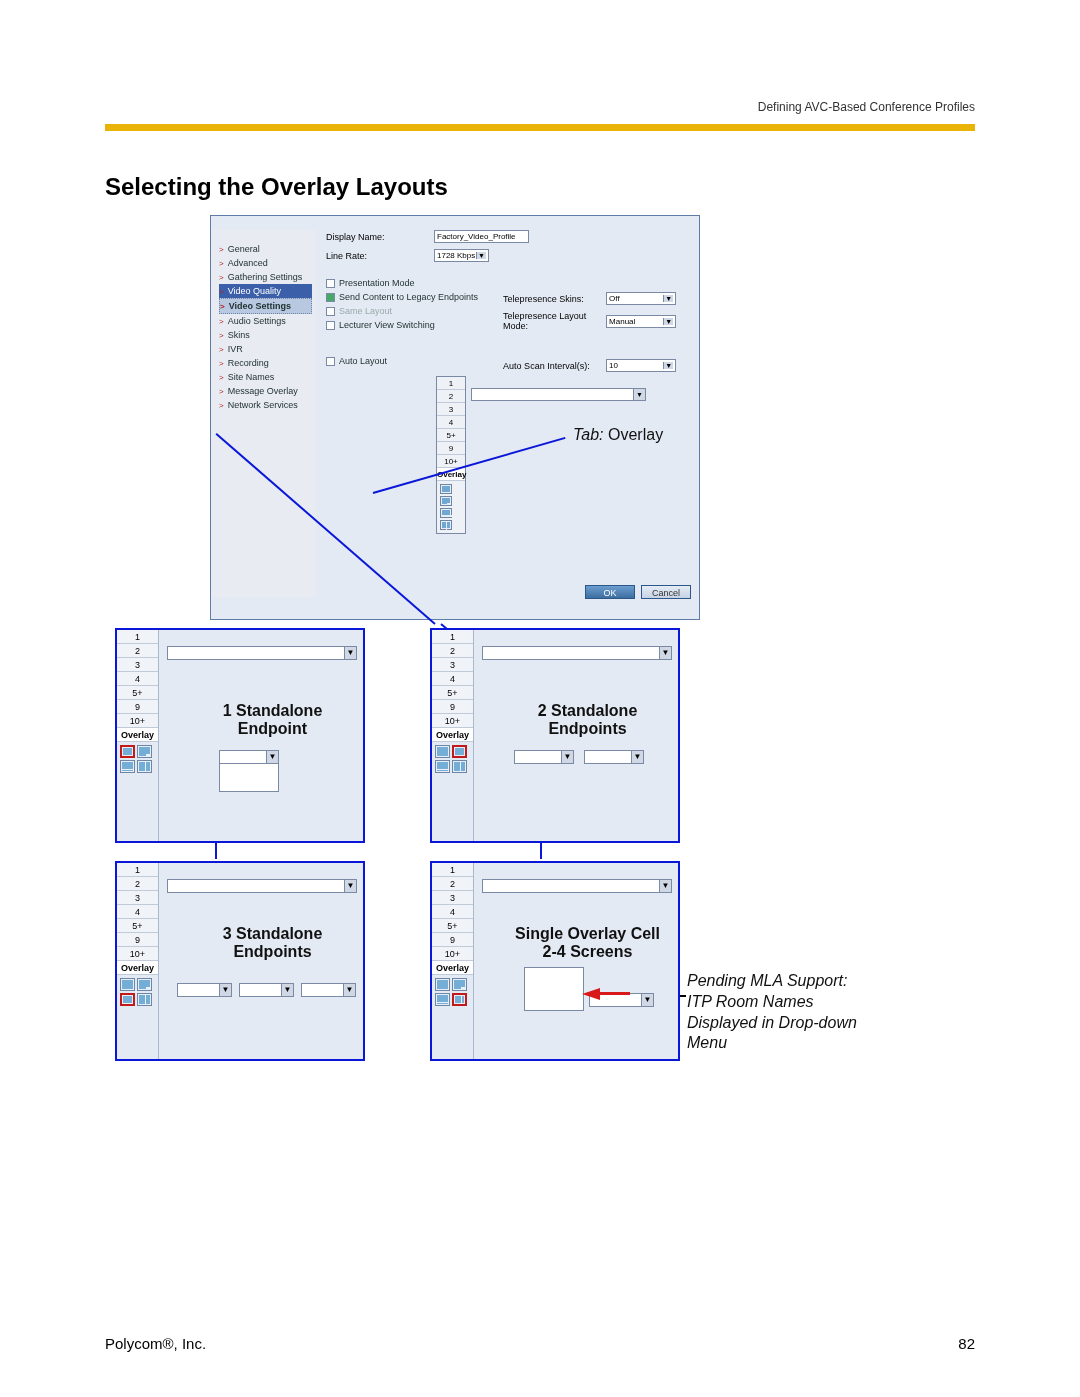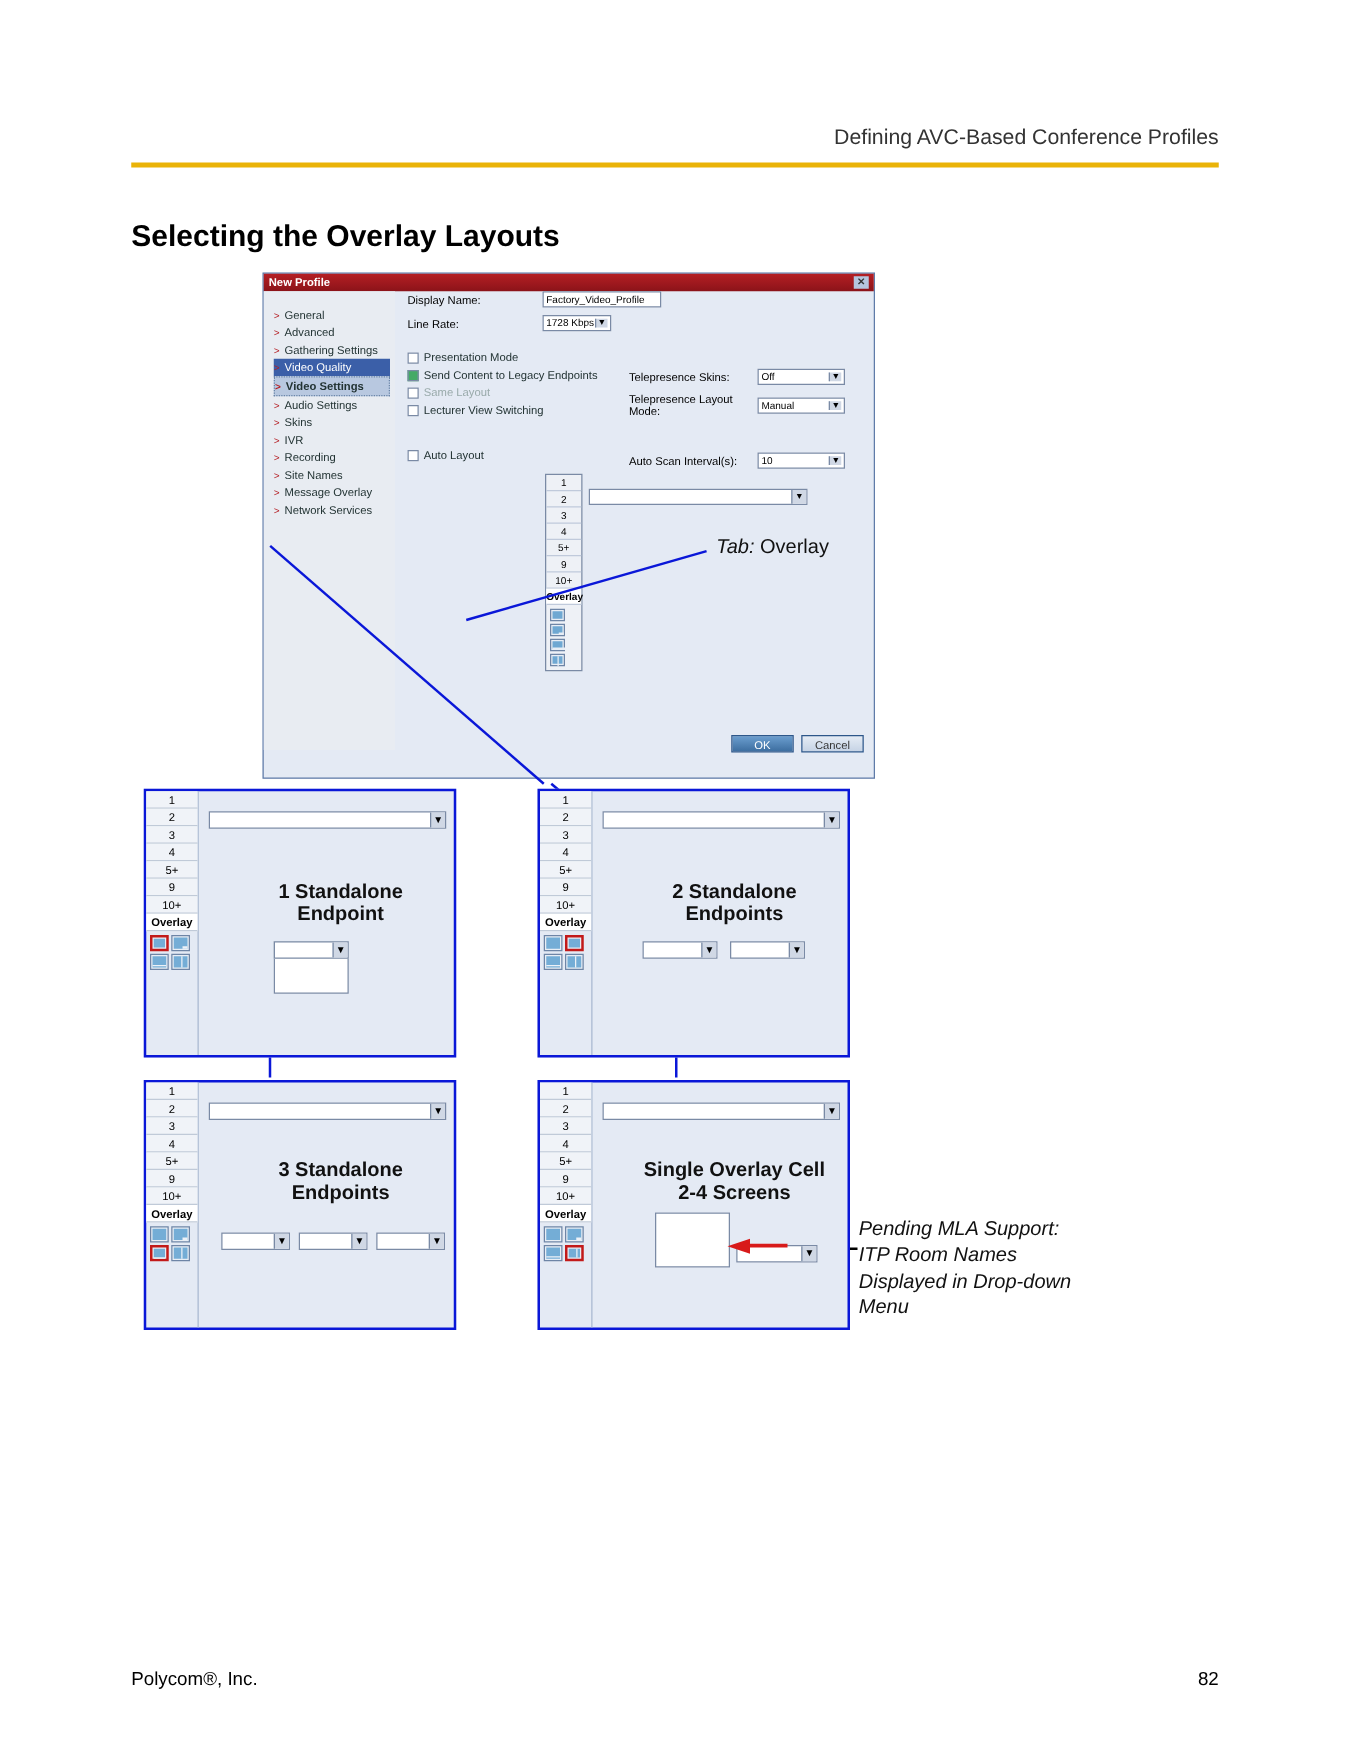--- a/index.html
+++ b/index.html
@@ -1,18 +1,18 @@
 <!DOCTYPE html>
 <html><head>
 <meta charset="utf-8">
 <style>
   * { box-sizing: border-box; margin: 0; padding: 0; }
   body { font-family: Arial, Helvetica, sans-serif; background: #fff; color: #000; }
   .page { width: 1080px; height: 1397px; position: relative; padding: 100px 105px 40px 105px; }
-  .header-right { text-align: right; font-size: 17px; color: #333; padding-bottom: 10px; border-bottom: 4px solid #eab308; margin-bottom: 42px; }
+  .header-right { text-align: right; font-size: 12px; color: #333; padding-bottom: 10px; border-bottom: 7px solid #eab308; margin-bottom: 42px; }
   h2 { font-size: 24px; font-weight: bold; margin-bottom: 14px; }
   .body-text { font-size: 16px; line-height: 1.4; margin-bottom: 18px; }
   .figure-area { position: relative; width: 870px; height: 870px; margin: 0 auto; }
   .footer { position: absolute; bottom: 45px; left: 105px; right: 105px; display: flex; justify-content: space-between; font-size: 15px; }
 
   
   .dialog {
     position: absolute; left: 105px; top: 0; width: 490px; height: 405px;
     border: 1px solid #5f7ba8; background: #e4eaf4; font-size: 9px;
   }
@@ -92,24 +92,20 @@
 </head>
 <body>
 
 <div class="page">
   <div class="header-right">Defining AVC-Based Conference Profiles</div>
   <h2>Selecting the Overlay Layouts</h2>
 
   <div class="figure-area">
 
     <div class="dialog">
-      <div class="titlebar">
-        <span>New Profile</span>
-        <span class="close">✕</span>
-      </div>
       <div class="body">
         <div class="nav">
           <div class="item">
               <span class="arrow">&gt;</span>
               <span>General</span>
             </div>
           <div class="item">
               <span class="arrow">&gt;</span>
               <span>Advanced</span>
             </div>

